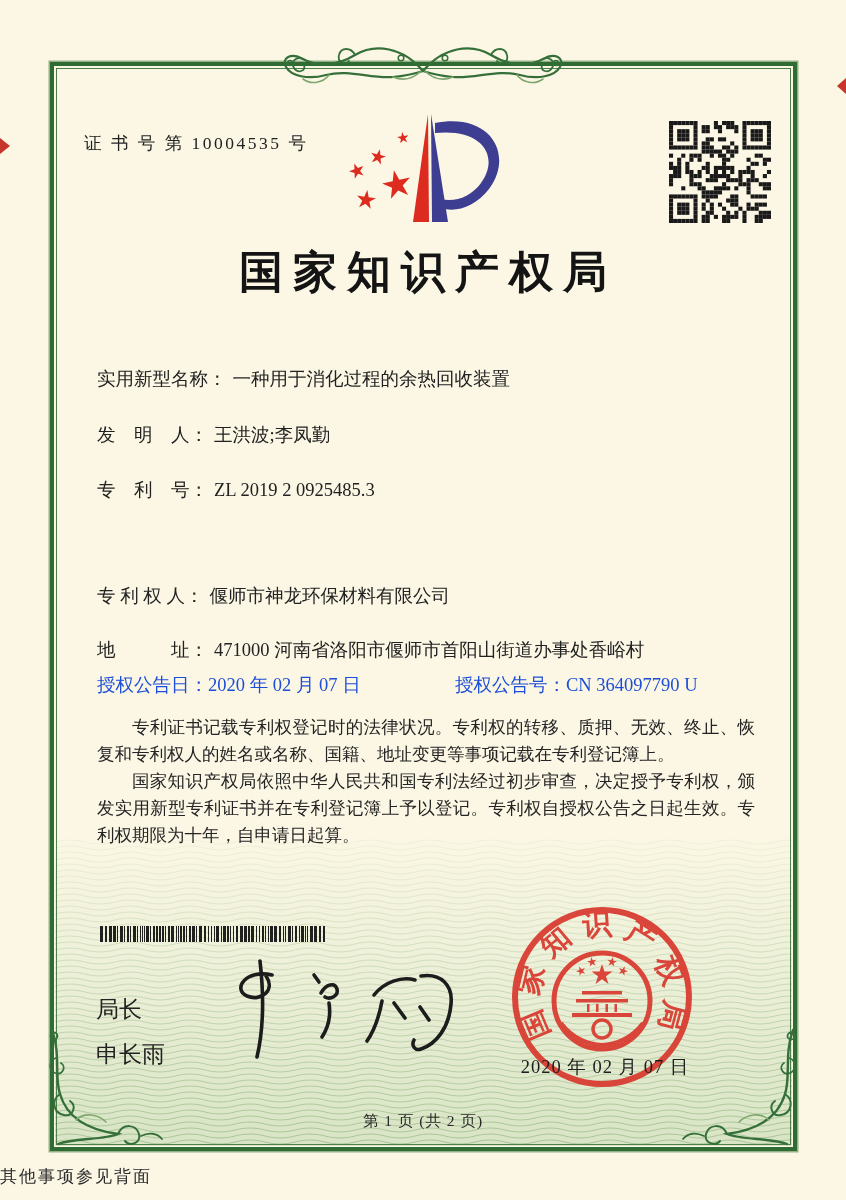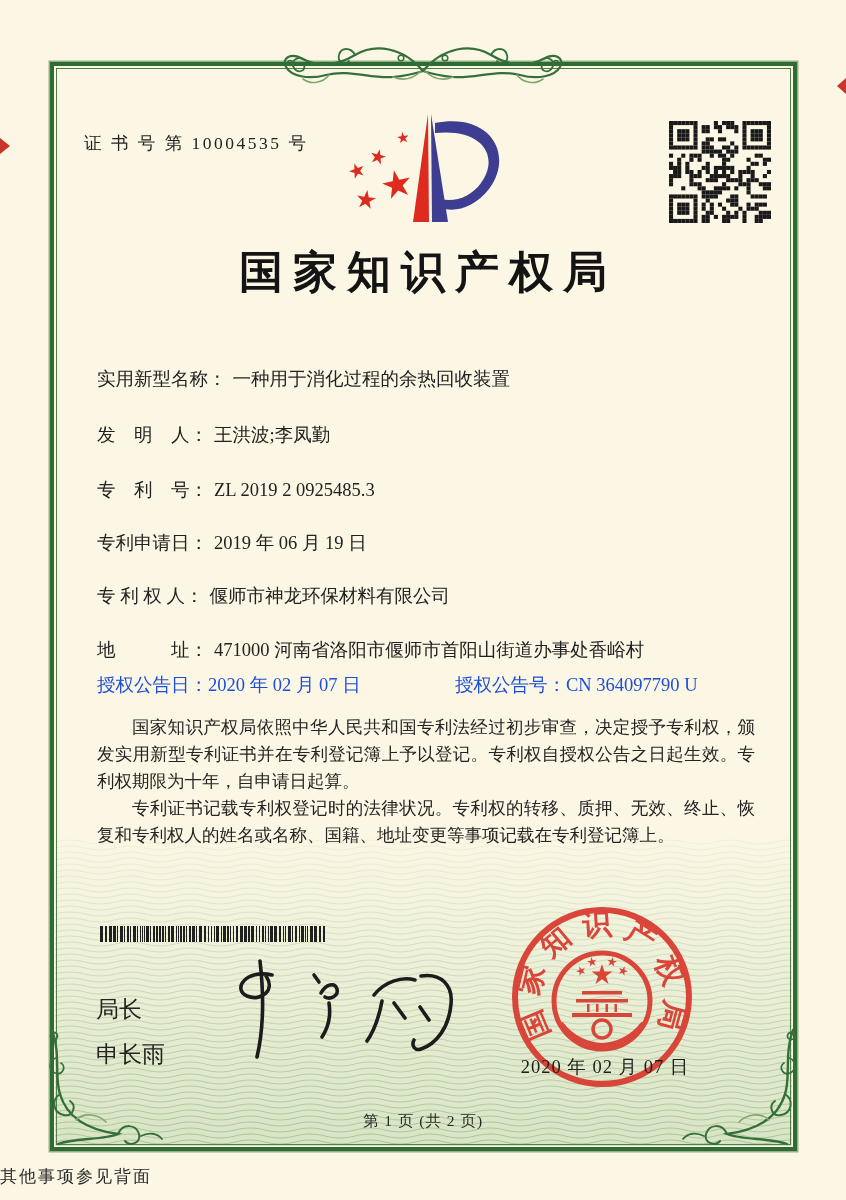--- a/index.html
+++ b/index.html
@@ -497,40 +497,37 @@
 
     <div class="row r0">
       <span class="lab">实用新型名称：</span><span class="val">一种用于消化过程的余热回收装置</span>
     </div>
     <div class="row r1">
       <span class="lab">发　明　人：</span><span class="val">王洪波;李凤勤</span>
     </div>
     <div class="row r2">
       <span class="lab">专　利　号：</span><span class="val">ZL 2019 2 0925485.3</span>
     </div>
-    <div class="row r3">
-      <span class="lab">专利申请日：</span><span class="val">2019 年 06 月 19 日</span>
-    </div>
     <div class="row r4">
       <span class="lab">专 利 权 人：</span><span class="val">偃师市神龙环保材料有限公司</span>
     </div>
     <div class="row r5">
       <span class="lab">地　　　址：</span><span class="val">471000 河南省洛阳市偃师市首阳山街道办事处香峪村</span>
     </div>
 
     <div class="grant">
       <span>授权公告日：</span><span>2020 年 02 月 07 日</span>
       <span class="second">
         <span>授权公告号：</span><span>CN 364097790 U</span>
       </span>
     </div>
 
     <div class="body-text">
+      <p>专利证书记载专利权登记时的法律状况。专利权的转移、质押、无效、终止、恢复和专利权人的姓名或名称、国籍、地址变更等事项记载在专利登记簿上。</p>
       <p>国家知识产权局依照中华人民共和国专利法经过初步审查，决定授予专利权，颁发实用新型专利证书并在专利登记簿上予以登记。专利权自授权公告之日起生效。专利权期限为十年，自申请日起算。</p>
-      <p>专利证书记载专利权登记时的法律状况。专利权的转移、质押、无效、终止、恢复和专利权人的姓名或名称、国籍、地址变更等事项记载在专利登记簿上。</p>
     </div>
 
     <svg id="barcode-svg" class="barcode" width="228" height="16">
         <rect x="0" y="0" width="3" height="16" fill="#20201e"></rect>
         <rect x="5" y="0" width="2" height="16" fill="#20201e"></rect>
         <rect x="9" y="0" width="3" height="16" fill="#20201e"></rect>
         <rect x="13" y="0" width="3" height="16" fill="#20201e"></rect>
         <rect x="17" y="0" width="1" height="16" fill="#20201e"></rect>
         <rect x="20" y="0" width="3" height="16" fill="#20201e"></rect>
         <rect x="24" y="0" width="1" height="16" fill="#20201e"></rect>

